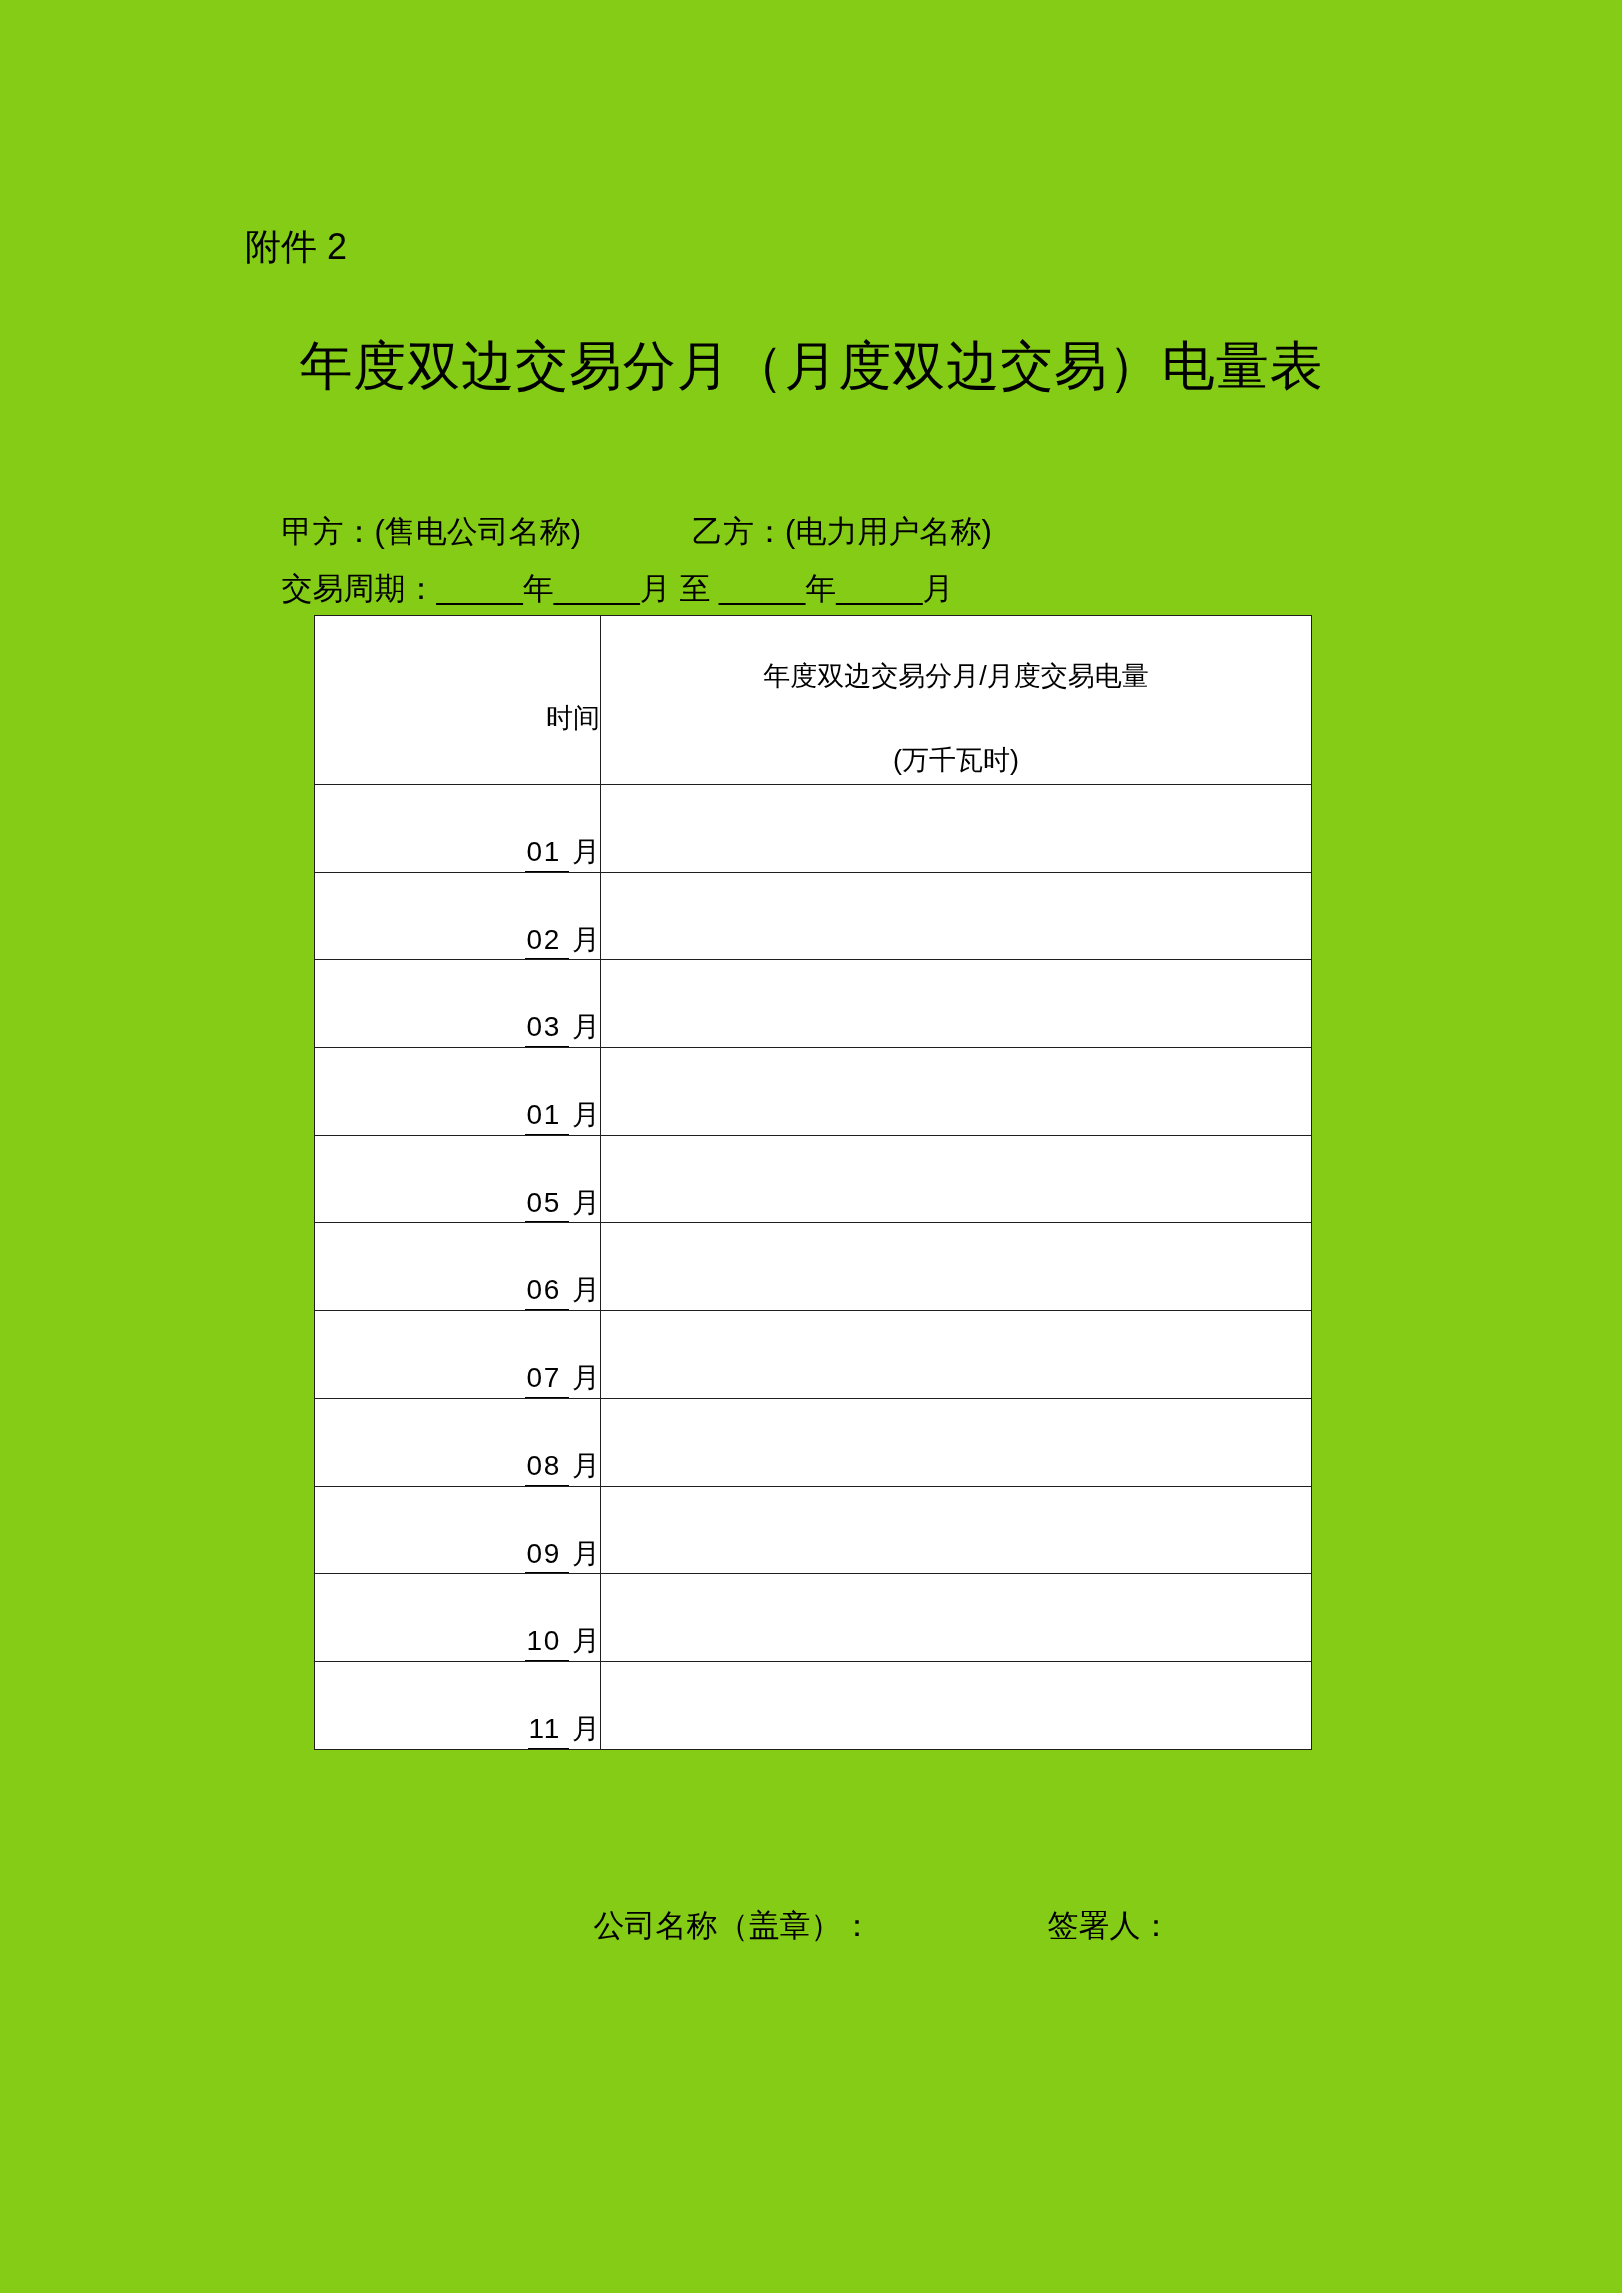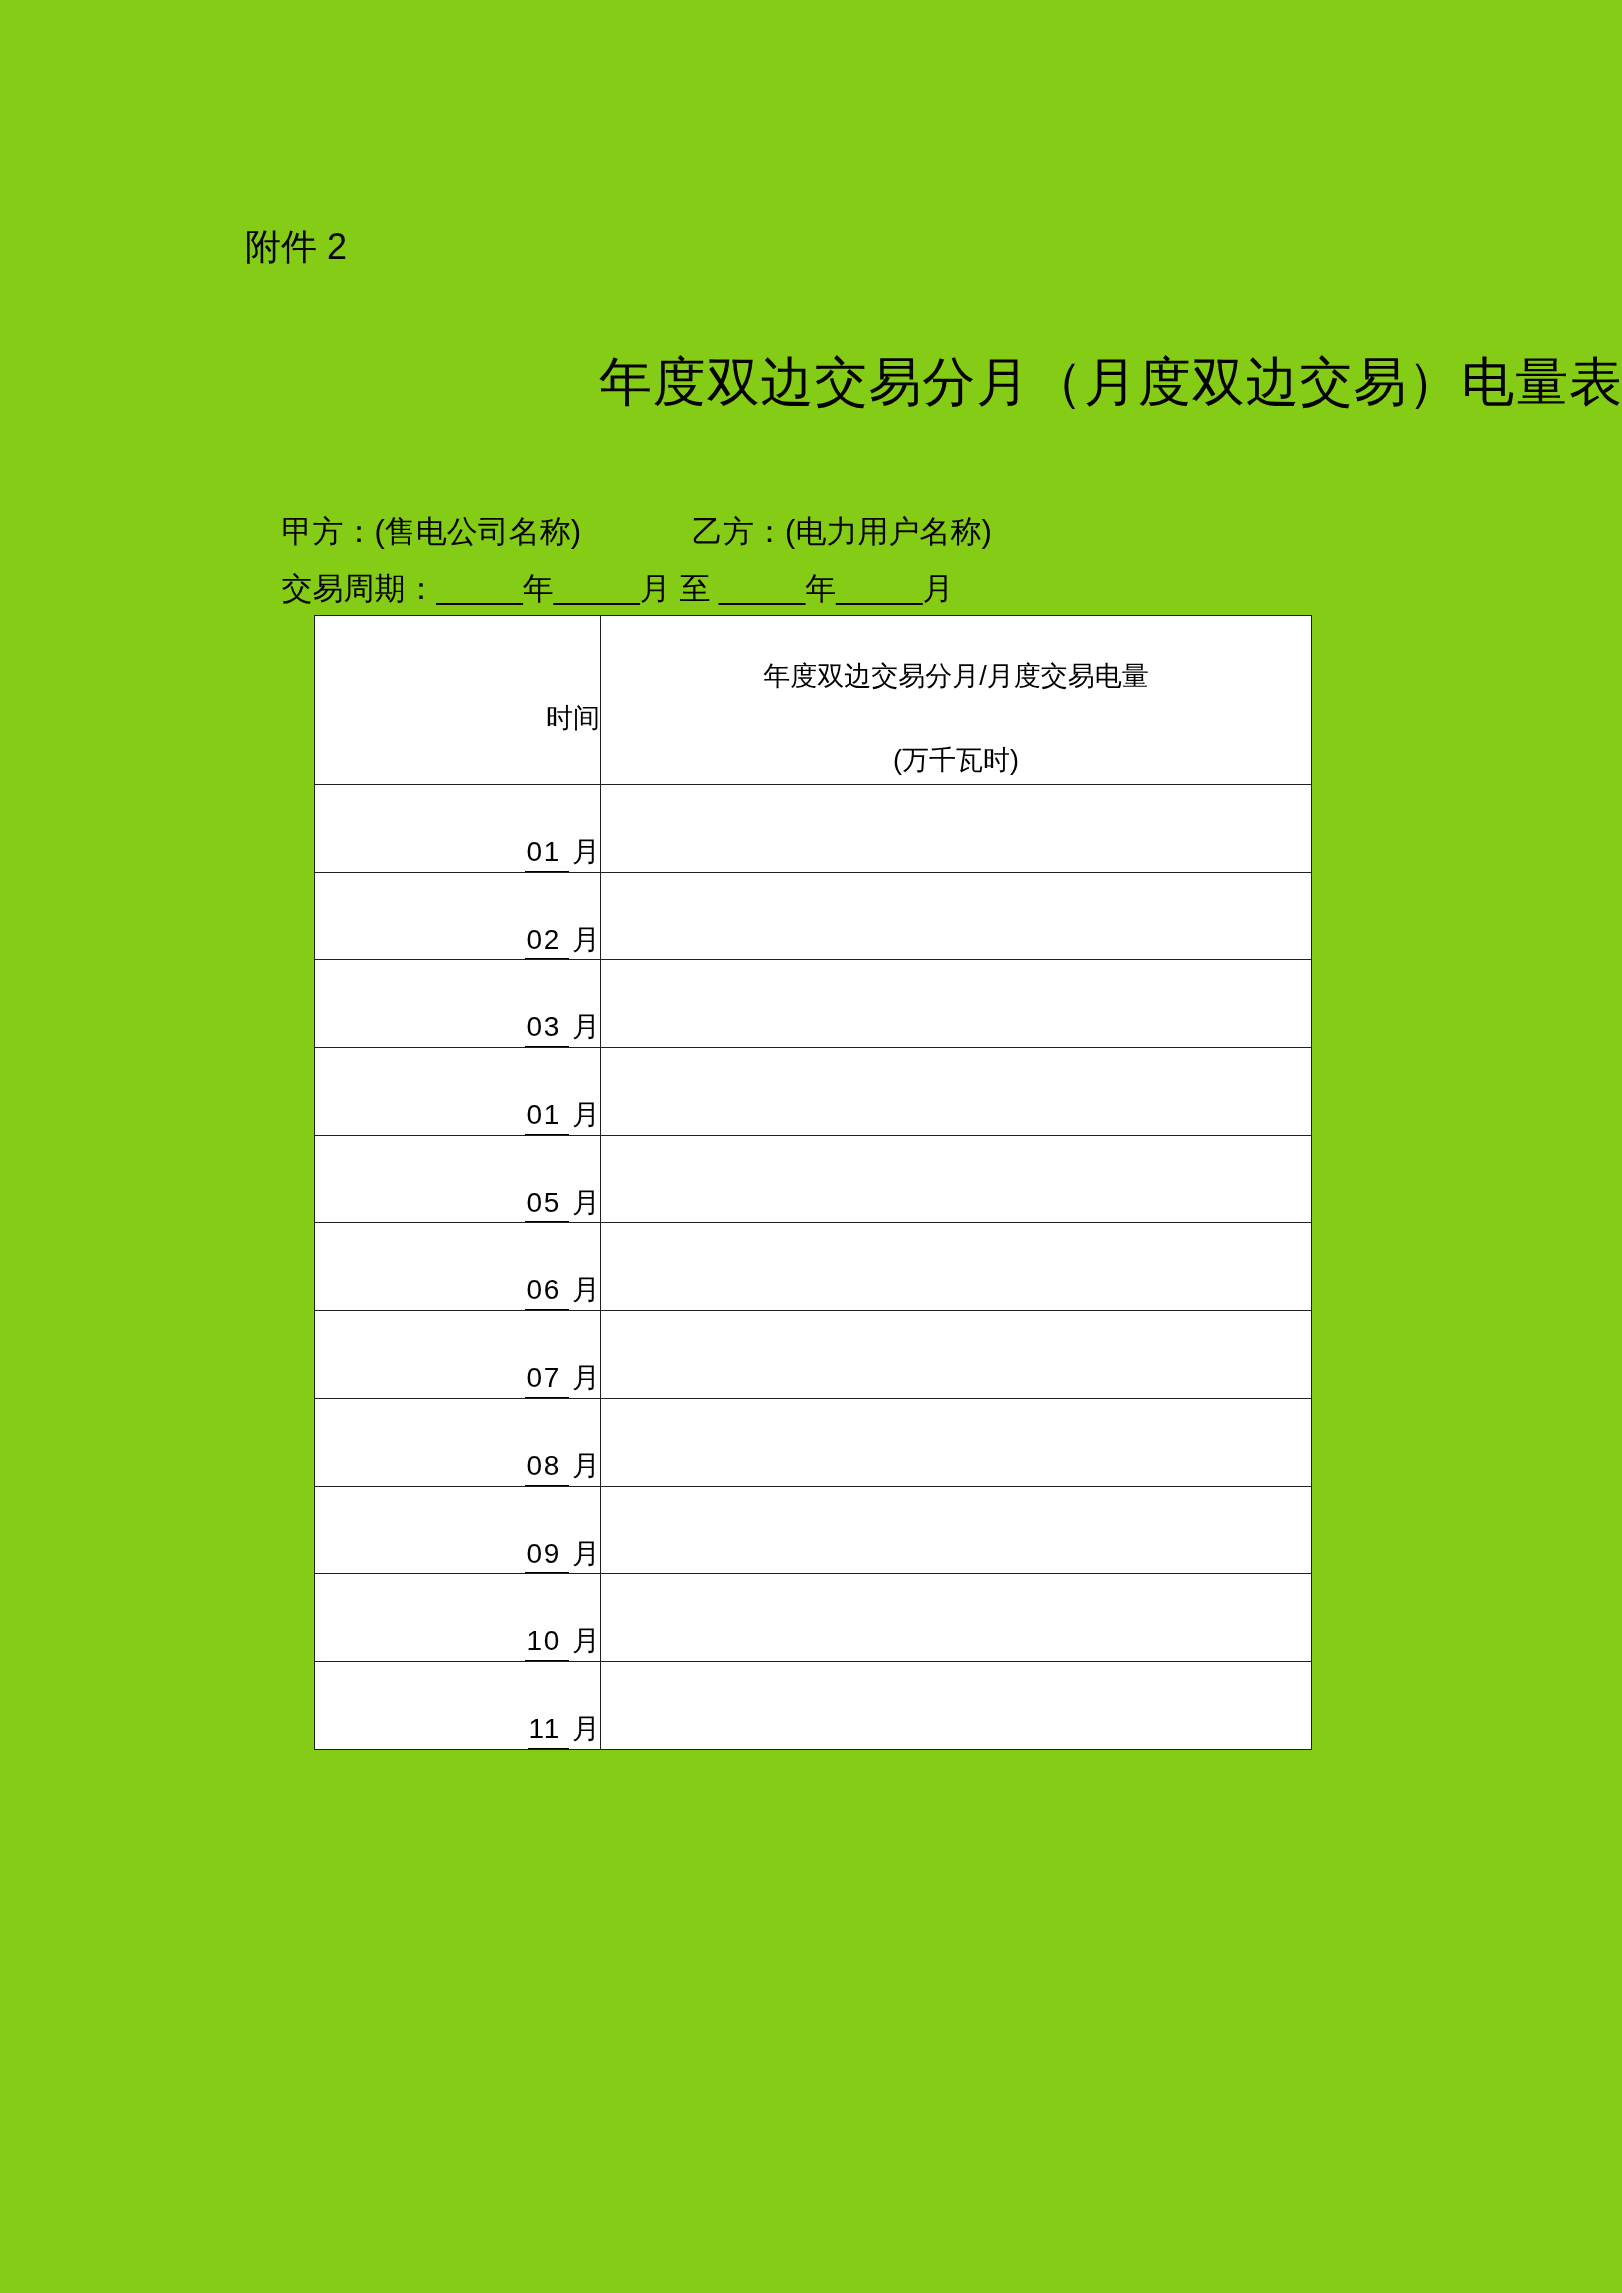--- a/index.html
+++ b/index.html
@@ -10,22 +10,22 @@
     color:#000000;
     font-family:"Liberation Sans","DejaVu Sans",sans-serif;
     overflow:hidden;
   }
   .attachment-label {
     position:absolute; left:245px; top:225px;
     font-size:36px; line-height:44px; white-space:pre;
   }
   .doc-title {
     position:absolute; left:0; top:329px; width:100%;
-    text-align:right; font-size:53px; line-height:73px;
-    letter-spacing:0.9px; white-space:pre;margin-top:16px;
+    text-align:center; font-size:53px; line-height:73px;
+    letter-spacing:0.9px; white-space:pre;
   }
   .parties-line {
     position:absolute; left:247px; top:469px;
     font-size:31px; line-height:42px; white-space:pre;
   }
   .party-b { margin-left:111px; }
   .period-line {
     position:absolute; left:247px; top:526px;
     font-size:31px; line-height:42px; white-space:pre;
   }
@@ -132,15 +132,18 @@
           <td class="col-value"></td>
         </tr>
         <tr class="data-row">
           <td class="col-time"><span class="month-num">11</span><span class="month-suffix">月</span></td>
           <td class="col-value"></td>
         </tr>
       </tbody>
     </table>
   </div>
 
+  <div class="footer-line">
+    <span class="company-label">公司名称（盖章）：</span><span class="signer-label">签署人：</span>
+  </div>
 
 </div>
 
 
 </body></html>

